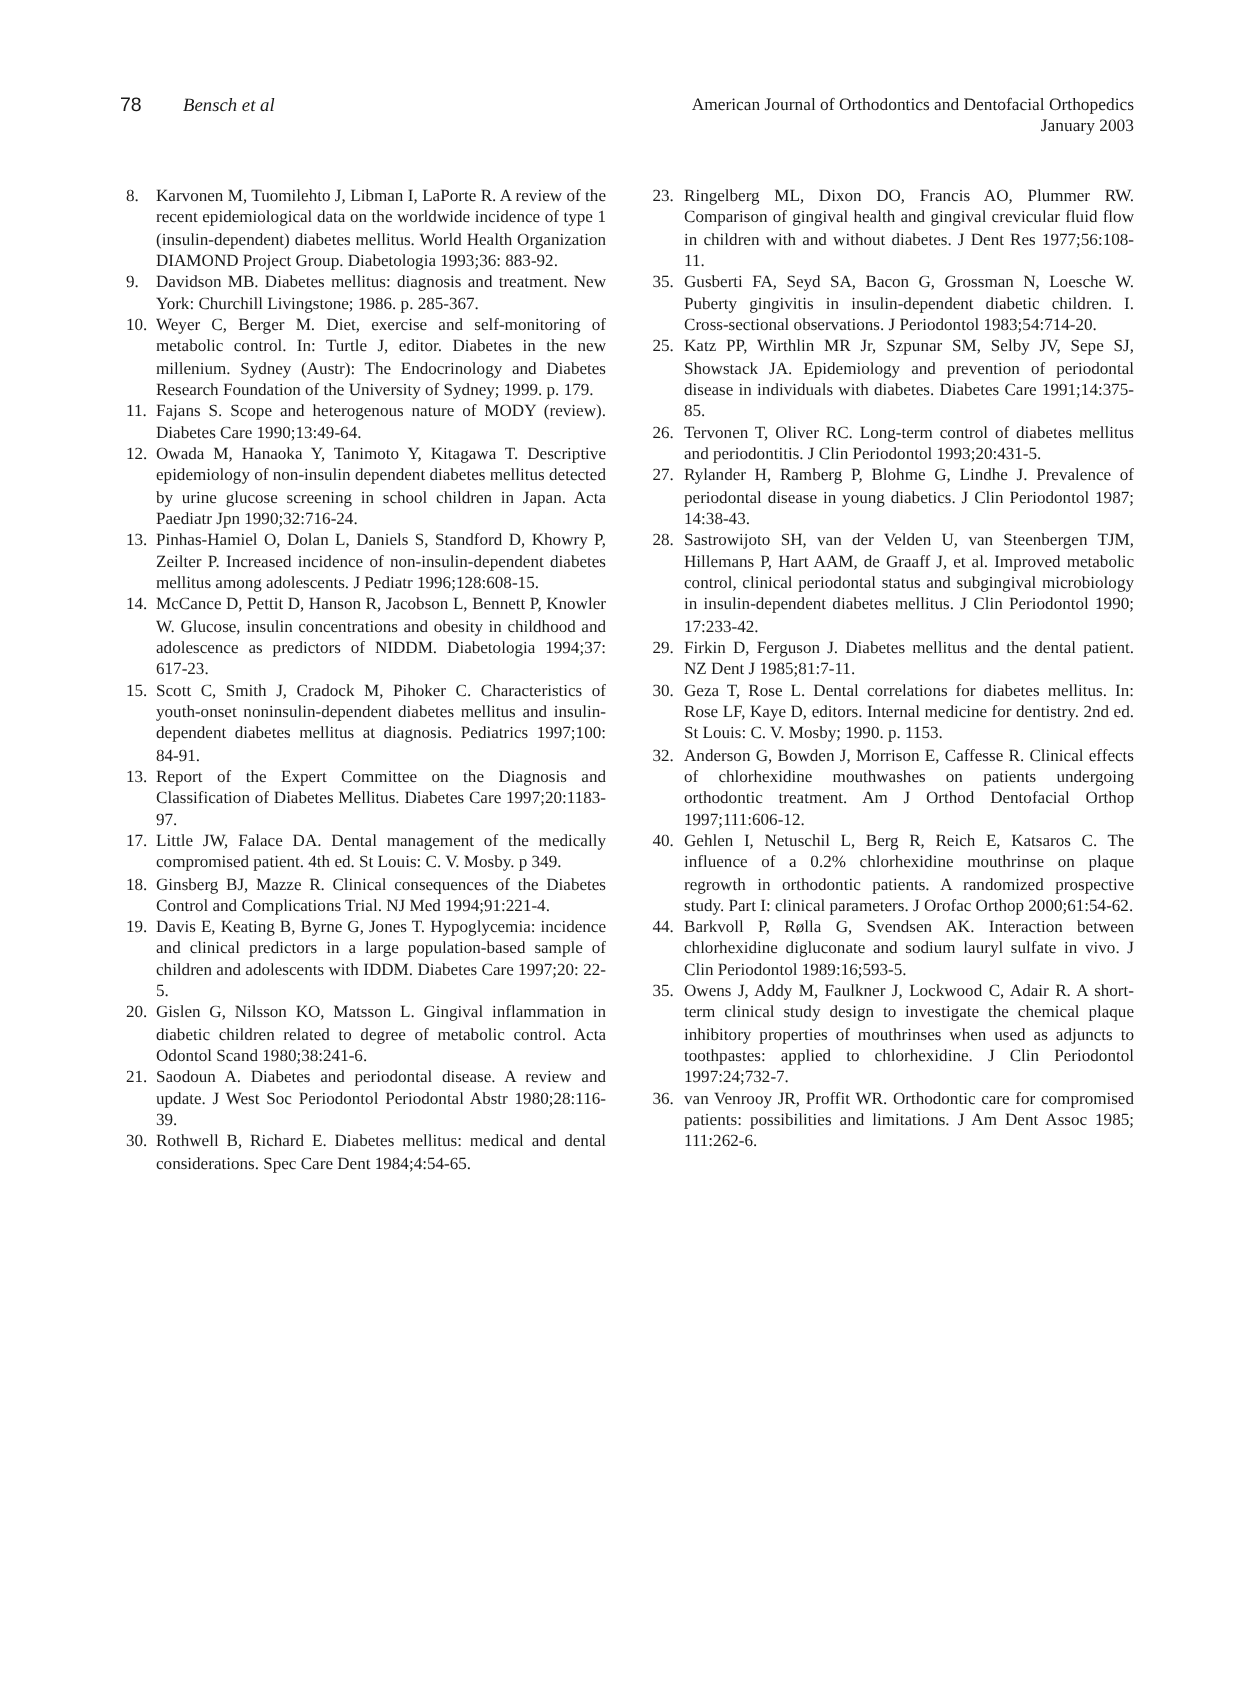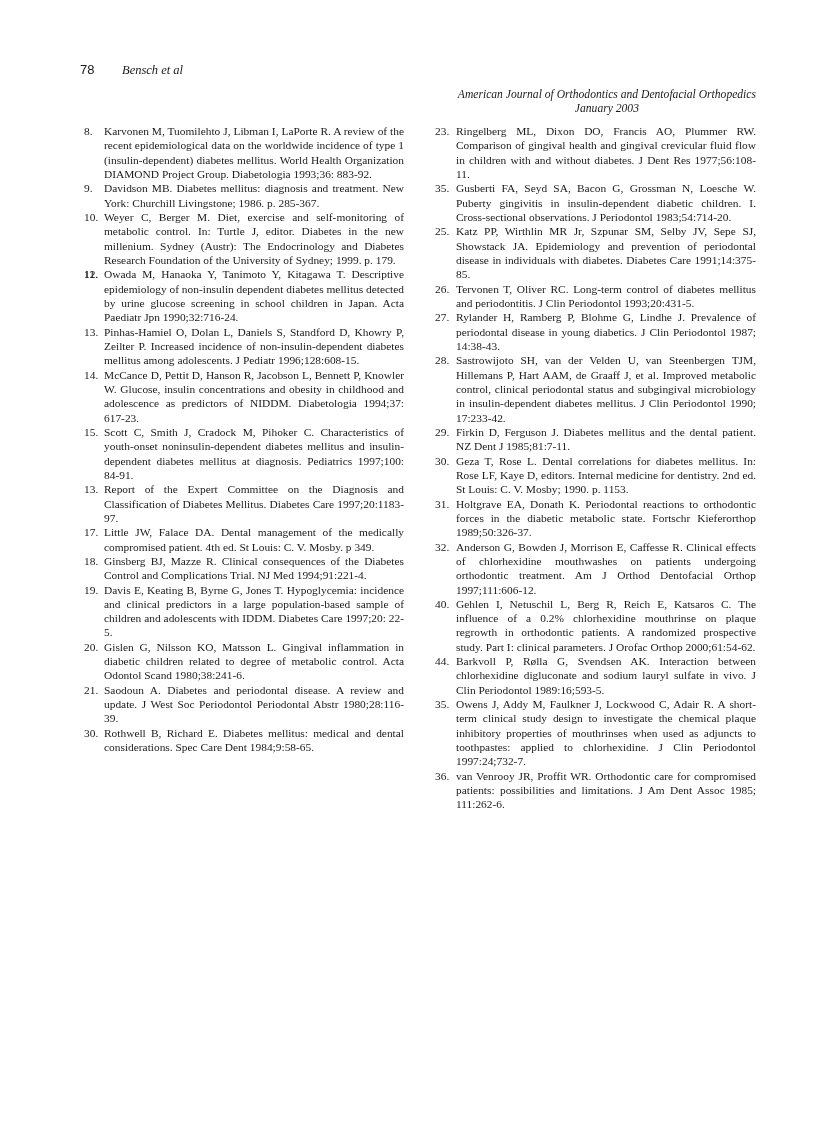--- a/index.html
+++ b/index.html
@@ -2,21 +2,21 @@
 <html><head>
 <meta charset="utf-8">
 <style>
   html, body { margin:0; padding:0; background:#ffffff; }
   body { width:838px; height:1122px; position:relative; overflow:hidden;
          font-family:"Liberation Serif", serif; color:#1a1a1a; }
   .header { position:absolute; top:62px; left:80px; width:676px; height:40px; }
   .page-num { position:absolute; left:0; top:0; font-family:"Liberation Sans", sans-serif;
               font-weight:normal; font-size:13px; }
   .authors { position:absolute; left:42px; top:1px; font-style:italic; font-size:12.5px; }
-  .journal { position:absolute; right:0; top:1px; font-style:italic; font-size:11.6px; text-align:center; line-height:14px;margin-top:25px; }
+  .journal { position:absolute; right:0; top:1px; font-size:11.6px; text-align:right; line-height:14px; }
   .col { position:absolute; top:124px; font-size:11.4px; line-height:14.33px; }
   .col-left { left:86px; width:318px; }
   .col-right { left:437px; width:319px; }
   ol.refs { list-style:none; margin:0; padding:0; }
   ol.refs li { position:relative; padding-left:18px; text-align:justify; text-align-last:left; }
   .num { position:absolute; left:-2px; width:16px; text-align:right; }
   .col-right ol.refs li { padding-left:19px; }
 </style>
 </head>
 <body>
@@ -28,45 +28,44 @@
     <div>American Journal of Orthodontics and Dentofacial Orthopedics</div>
     <div>January 2003</div>
   </div>
 </div>
 
 <div class="col col-left">
   <ol class="refs" id="refs-left">
       <li><span class="num">8.</span><span>Karvonen M, Tuomilehto J, Libman I, LaPorte R. A review of the recent epidemiological data on the worldwide incidence of type 1 (insulin-dependent) diabetes mellitus. World Health Organization DIAMOND Project Group. Diabetologia 1993;36: 883-92.</span></li>
       <li><span class="num">9.</span><span>Davidson MB. Diabetes mellitus: diagnosis and treatment. New York: Churchill Livingstone; 1986. p. 285-367.</span></li>
       <li><span class="num">10.</span><span>Weyer C, Berger M. Diet, exercise and self-monitoring of metabolic control. In: Turtle J, editor. Diabetes in the new millenium. Sydney (Austr): The Endocrinology and Diabetes Research Foundation of the University of Sydney; 1999. p. 179.</span></li>
-      <li><span class="num">11.</span></li>
+      <li><span class="num">11.</span><span>Fajans S. Scope and heterogenous nature of MODY (review). Diabetes Care 1990;13:49-64.</span></li>
       <li><span class="num">12.</span><span>Owada M, Hanaoka Y, Tanimoto Y, Kitagawa T. Descriptive epidemiology of non-insulin dependent diabetes mellitus detected by urine glucose screening in school children in Japan. Acta Paediatr Jpn 1990;32:716-24.</span></li>
       <li><span class="num">13.</span><span>Pinhas-Hamiel O, Dolan L, Daniels S, Standford D, Khowry P, Zeilter P. Increased incidence of non-insulin-dependent diabetes mellitus among adolescents. J Pediatr 1996;128:608-15.</span></li>
       <li><span class="num">14.</span><span>McCance D, Pettit D, Hanson R, Jacobson L, Bennett P, Knowler W. Glucose, insulin concentrations and obesity in childhood and adolescence as predictors of NIDDM. Diabetologia 1994;37: 617-23.</span></li>
       <li><span class="num">15.</span><span>Scott C, Smith J, Cradock M, Pihoker C. Characteristics of youth-onset noninsulin-dependent diabetes mellitus and insulin-dependent diabetes mellitus at diagnosis. Pediatrics 1997;100: 84-91.</span></li>
       <li><span class="num">13.</span><span>Report of the Expert Committee on the Diagnosis and Classification of Diabetes Mellitus. Diabetes Care 1997;20:1183-97.</span></li>
       <li><span class="num">17.</span><span>Little JW, Falace DA. Dental management of the medically compromised patient. 4th ed. St Louis: C. V. Mosby. p 349.</span></li>
       <li><span class="num">18.</span><span>Ginsberg BJ, Mazze R. Clinical consequences of the Diabetes Control and Complications Trial. NJ Med 1994;91:221-4.</span></li>
       <li><span class="num">19.</span><span>Davis E, Keating B, Byrne G, Jones T. Hypoglycemia: incidence and clinical predictors in a large population-based sample of children and adolescents with IDDM. Diabetes Care 1997;20: 22-5.</span></li>
       <li><span class="num">20.</span><span>Gislen G, Nilsson KO, Matsson L. Gingival inflammation in diabetic children related to degree of metabolic control. Acta Odontol Scand 1980;38:241-6.</span></li>
       <li><span class="num">21.</span><span>Saodoun A. Diabetes and periodontal disease. A review and update. J West Soc Periodontol Periodontal Abstr 1980;28:116-39.</span></li>
-      <li><span class="num">30.</span><span>Rothwell B, Richard E. Diabetes mellitus: medical and dental considerations. Spec Care Dent 1984;9:58-65.</span></li>
+      <li><span class="num">30.</span><span>Rothwell B, Richard E. Diabetes mellitus: medical and dental considerations. Spec Care Dent 1984;4:54-65.</span></li>
     </ol>
 </div>
 
 <div class="col col-right">
   <ol class="refs" id="refs-right">
       <li><span class="num">23.</span><span>Ringelberg ML, Dixon DO, Francis AO, Plummer RW. Comparison of gingival health and gingival crevicular fluid flow in children with and without diabetes. J Dent Res 1977;56:108-11.</span></li>
       <li><span class="num">35.</span><span>Gusberti FA, Seyd SA, Bacon G, Grossman N, Loesche W. Puberty gingivitis in insulin-dependent diabetic children. I. Cross-sectional observations. J Periodontol 1983;54:714-20.</span></li>
       <li><span class="num">25.</span><span>Katz PP, Wirthlin MR Jr, Szpunar SM, Selby JV, Sepe SJ, Showstack JA. Epidemiology and prevention of periodontal disease in individuals with diabetes. Diabetes Care 1991;14:375-85.</span></li>
       <li><span class="num">26.</span><span>Tervonen T, Oliver RC. Long-term control of diabetes mellitus and periodontitis. J Clin Periodontol 1993;20:431-5.</span></li>
       <li><span class="num">27.</span><span>Rylander H, Ramberg P, Blohme G, Lindhe J. Prevalence of periodontal disease in young diabetics. J Clin Periodontol 1987; 14:38-43.</span></li>
       <li><span class="num">28.</span><span>Sastrowijoto SH, van der Velden U, van Steenbergen TJM, Hillemans P, Hart AAM, de Graaff J, et al. Improved metabolic control, clinical periodontal status and subgingival microbiology in insulin-dependent diabetes mellitus. J Clin Periodontol 1990; 17:233-42.</span></li>
       <li><span class="num">29.</span><span>Firkin D, Ferguson J. Diabetes mellitus and the dental patient. NZ Dent J 1985;81:7-11.</span></li>
       <li><span class="num">30.</span><span>Geza T, Rose L. Dental correlations for diabetes mellitus. In: Rose LF, Kaye D, editors. Internal medicine for dentistry. 2nd ed. St Louis: C. V. Mosby; 1990. p. 1153.</span></li>
-      <li><span class="num">31.</span><span>Holtgrave EA, Donath K. Periodontal reactions to orthodontic forces in the diabetic metabolic state. Fortschr Kieferorthop 1989;50:326-37.</span></li>
       <li><span class="num">32.</span><span>Anderson G, Bowden J, Morrison E, Caffesse R. Clinical effects of chlorhexidine mouthwashes on patients undergoing orthodontic treatment. Am J Orthod Dentofacial Orthop 1997;111:606-12.</span></li>
       <li><span class="num">40.</span><span>Gehlen I, Netuschil L, Berg R, Reich E, Katsaros C. The influence of a 0.2% chlorhexidine mouthrinse on plaque regrowth in orthodontic patients. A randomized prospective study. Part I: clinical parameters. J Orofac Orthop 2000;61:54-62.</span></li>
       <li><span class="num">44.</span><span>Barkvoll P, Rølla G, Svendsen AK. Interaction between chlorhexidine digluconate and sodium lauryl sulfate in vivo. J Clin Periodontol 1989:16;593-5.</span></li>
       <li><span class="num">35.</span><span>Owens J, Addy M, Faulkner J, Lockwood C, Adair R. A short-term clinical study design to investigate the chemical plaque inhibitory properties of mouthrinses when used as adjuncts to toothpastes: applied to chlorhexidine. J Clin Periodontol 1997:24;732-7.</span></li>
       <li><span class="num">36.</span><span>van Venrooy JR, Proffit WR. Orthodontic care for compromised patients: possibilities and limitations. J Am Dent Assoc 1985; 111:262-6.</span></li>
     </ol>
 </div>
 
 </body></html>

